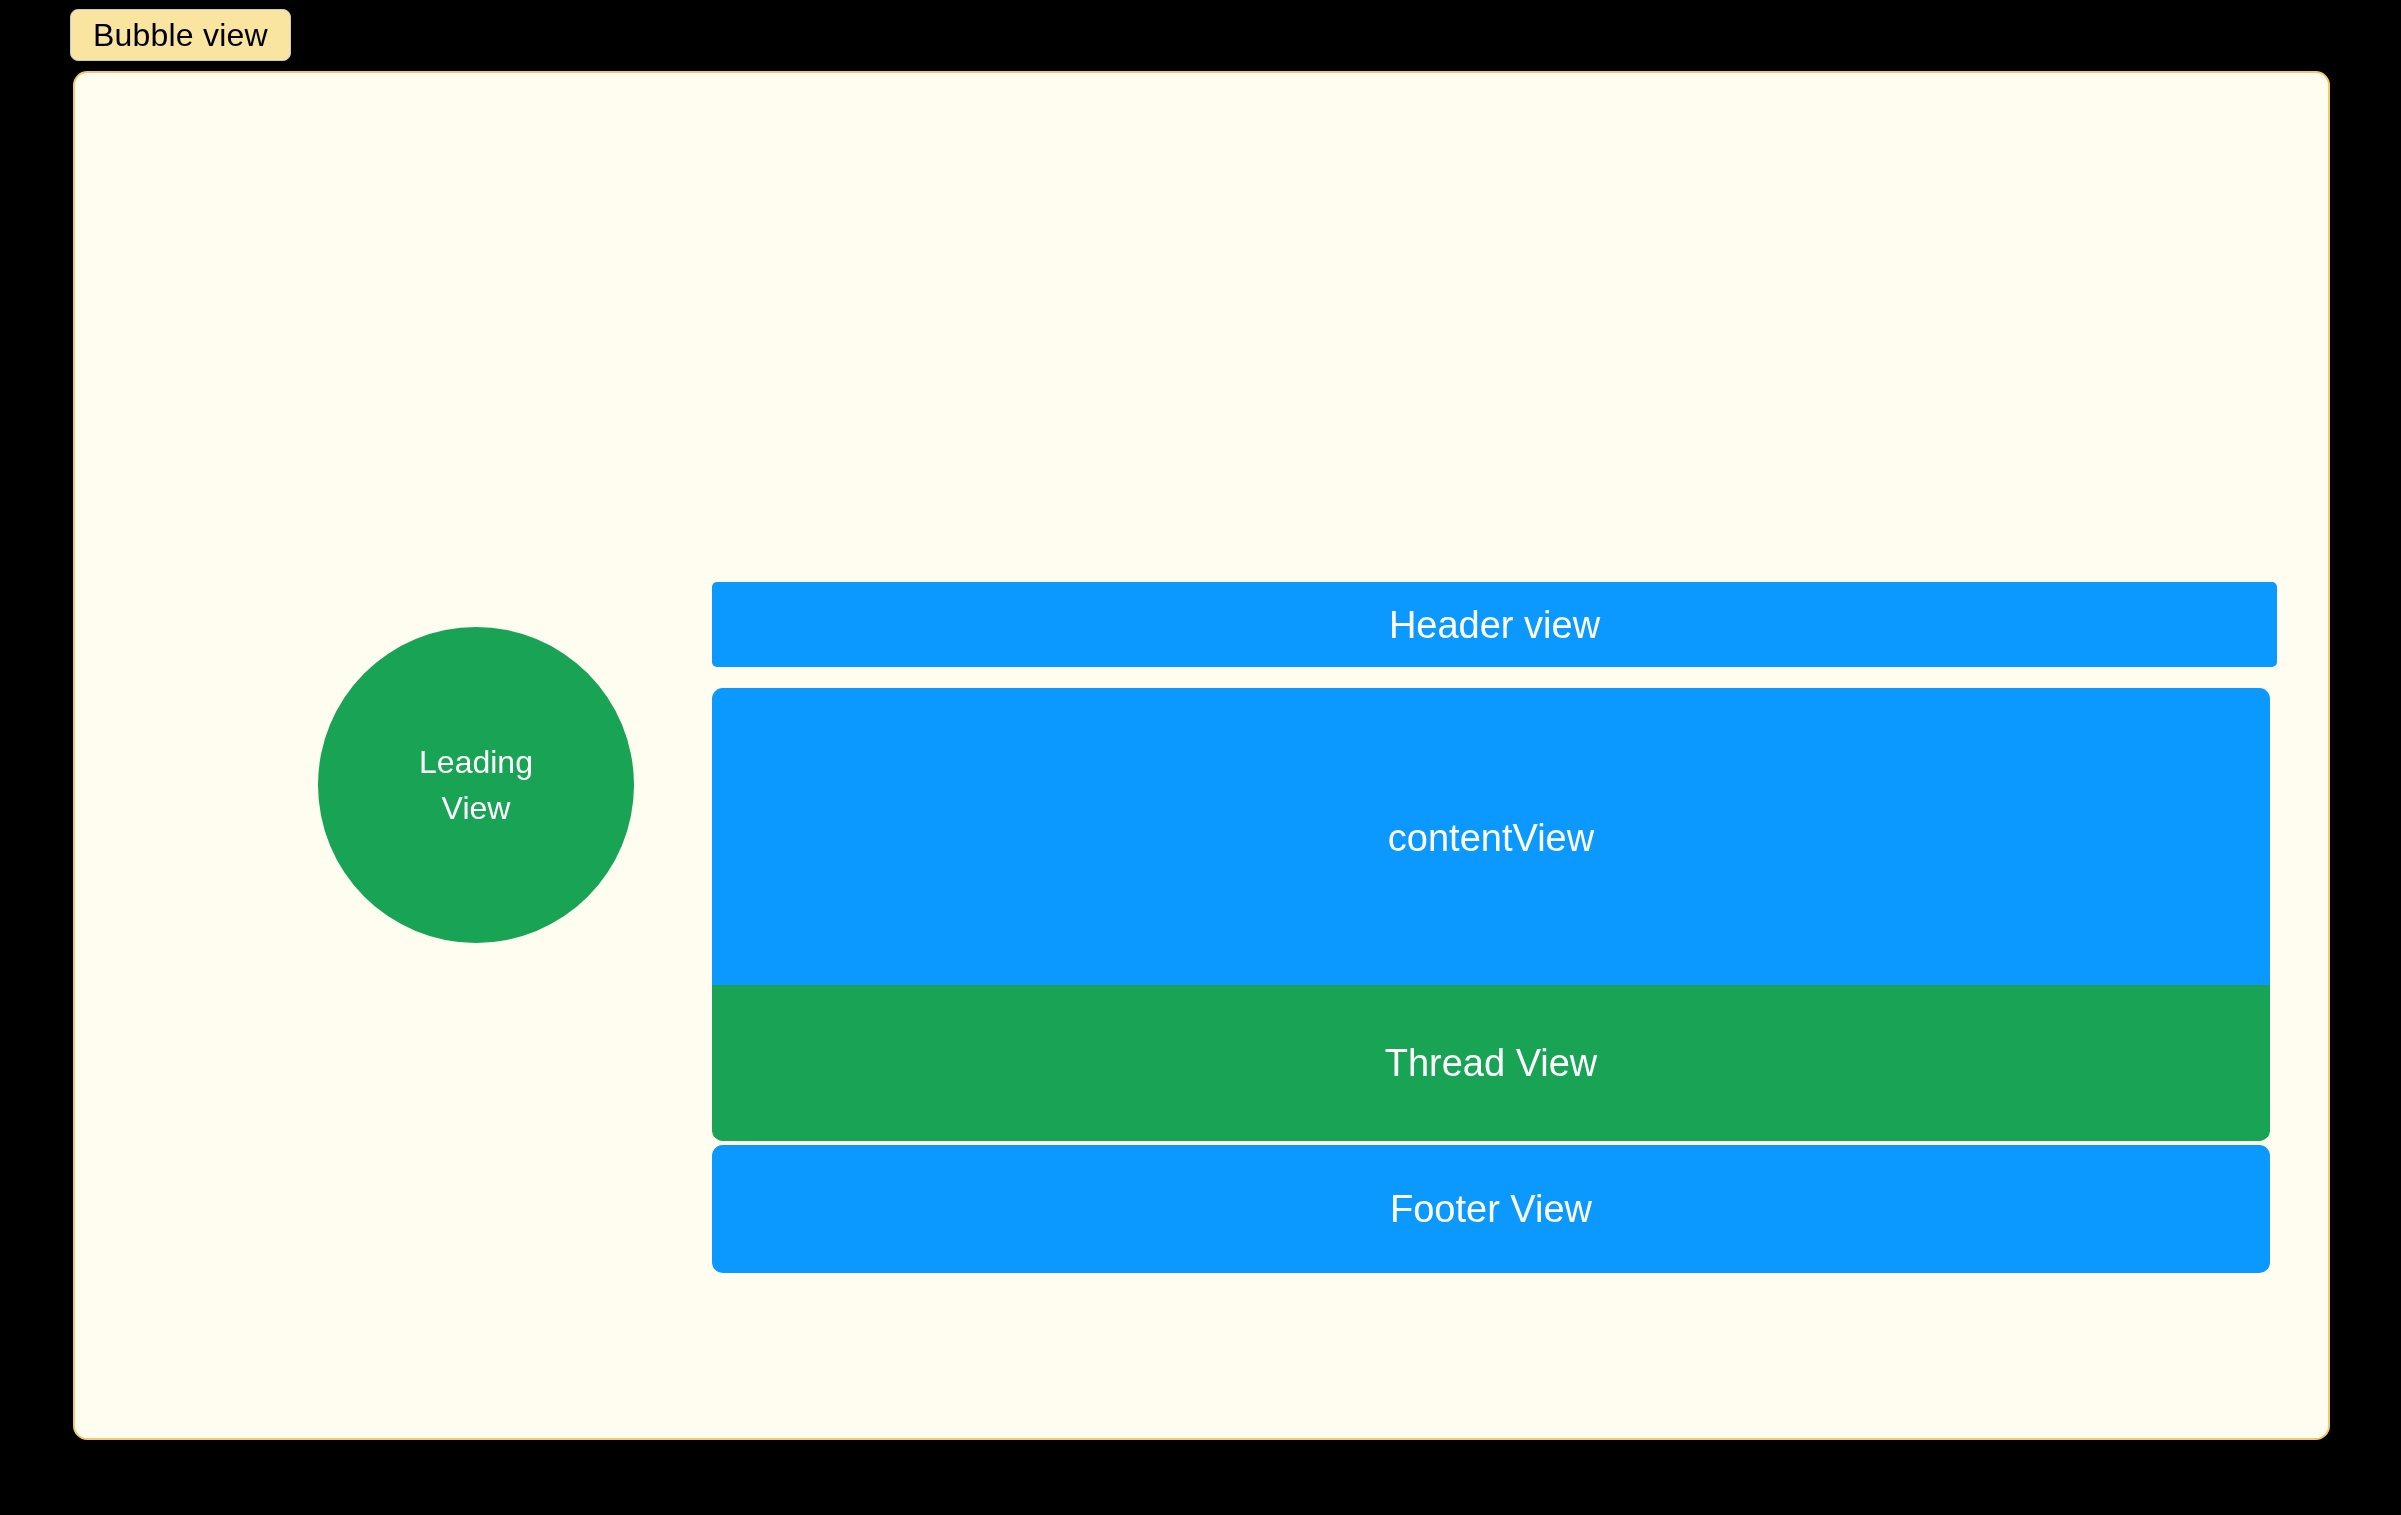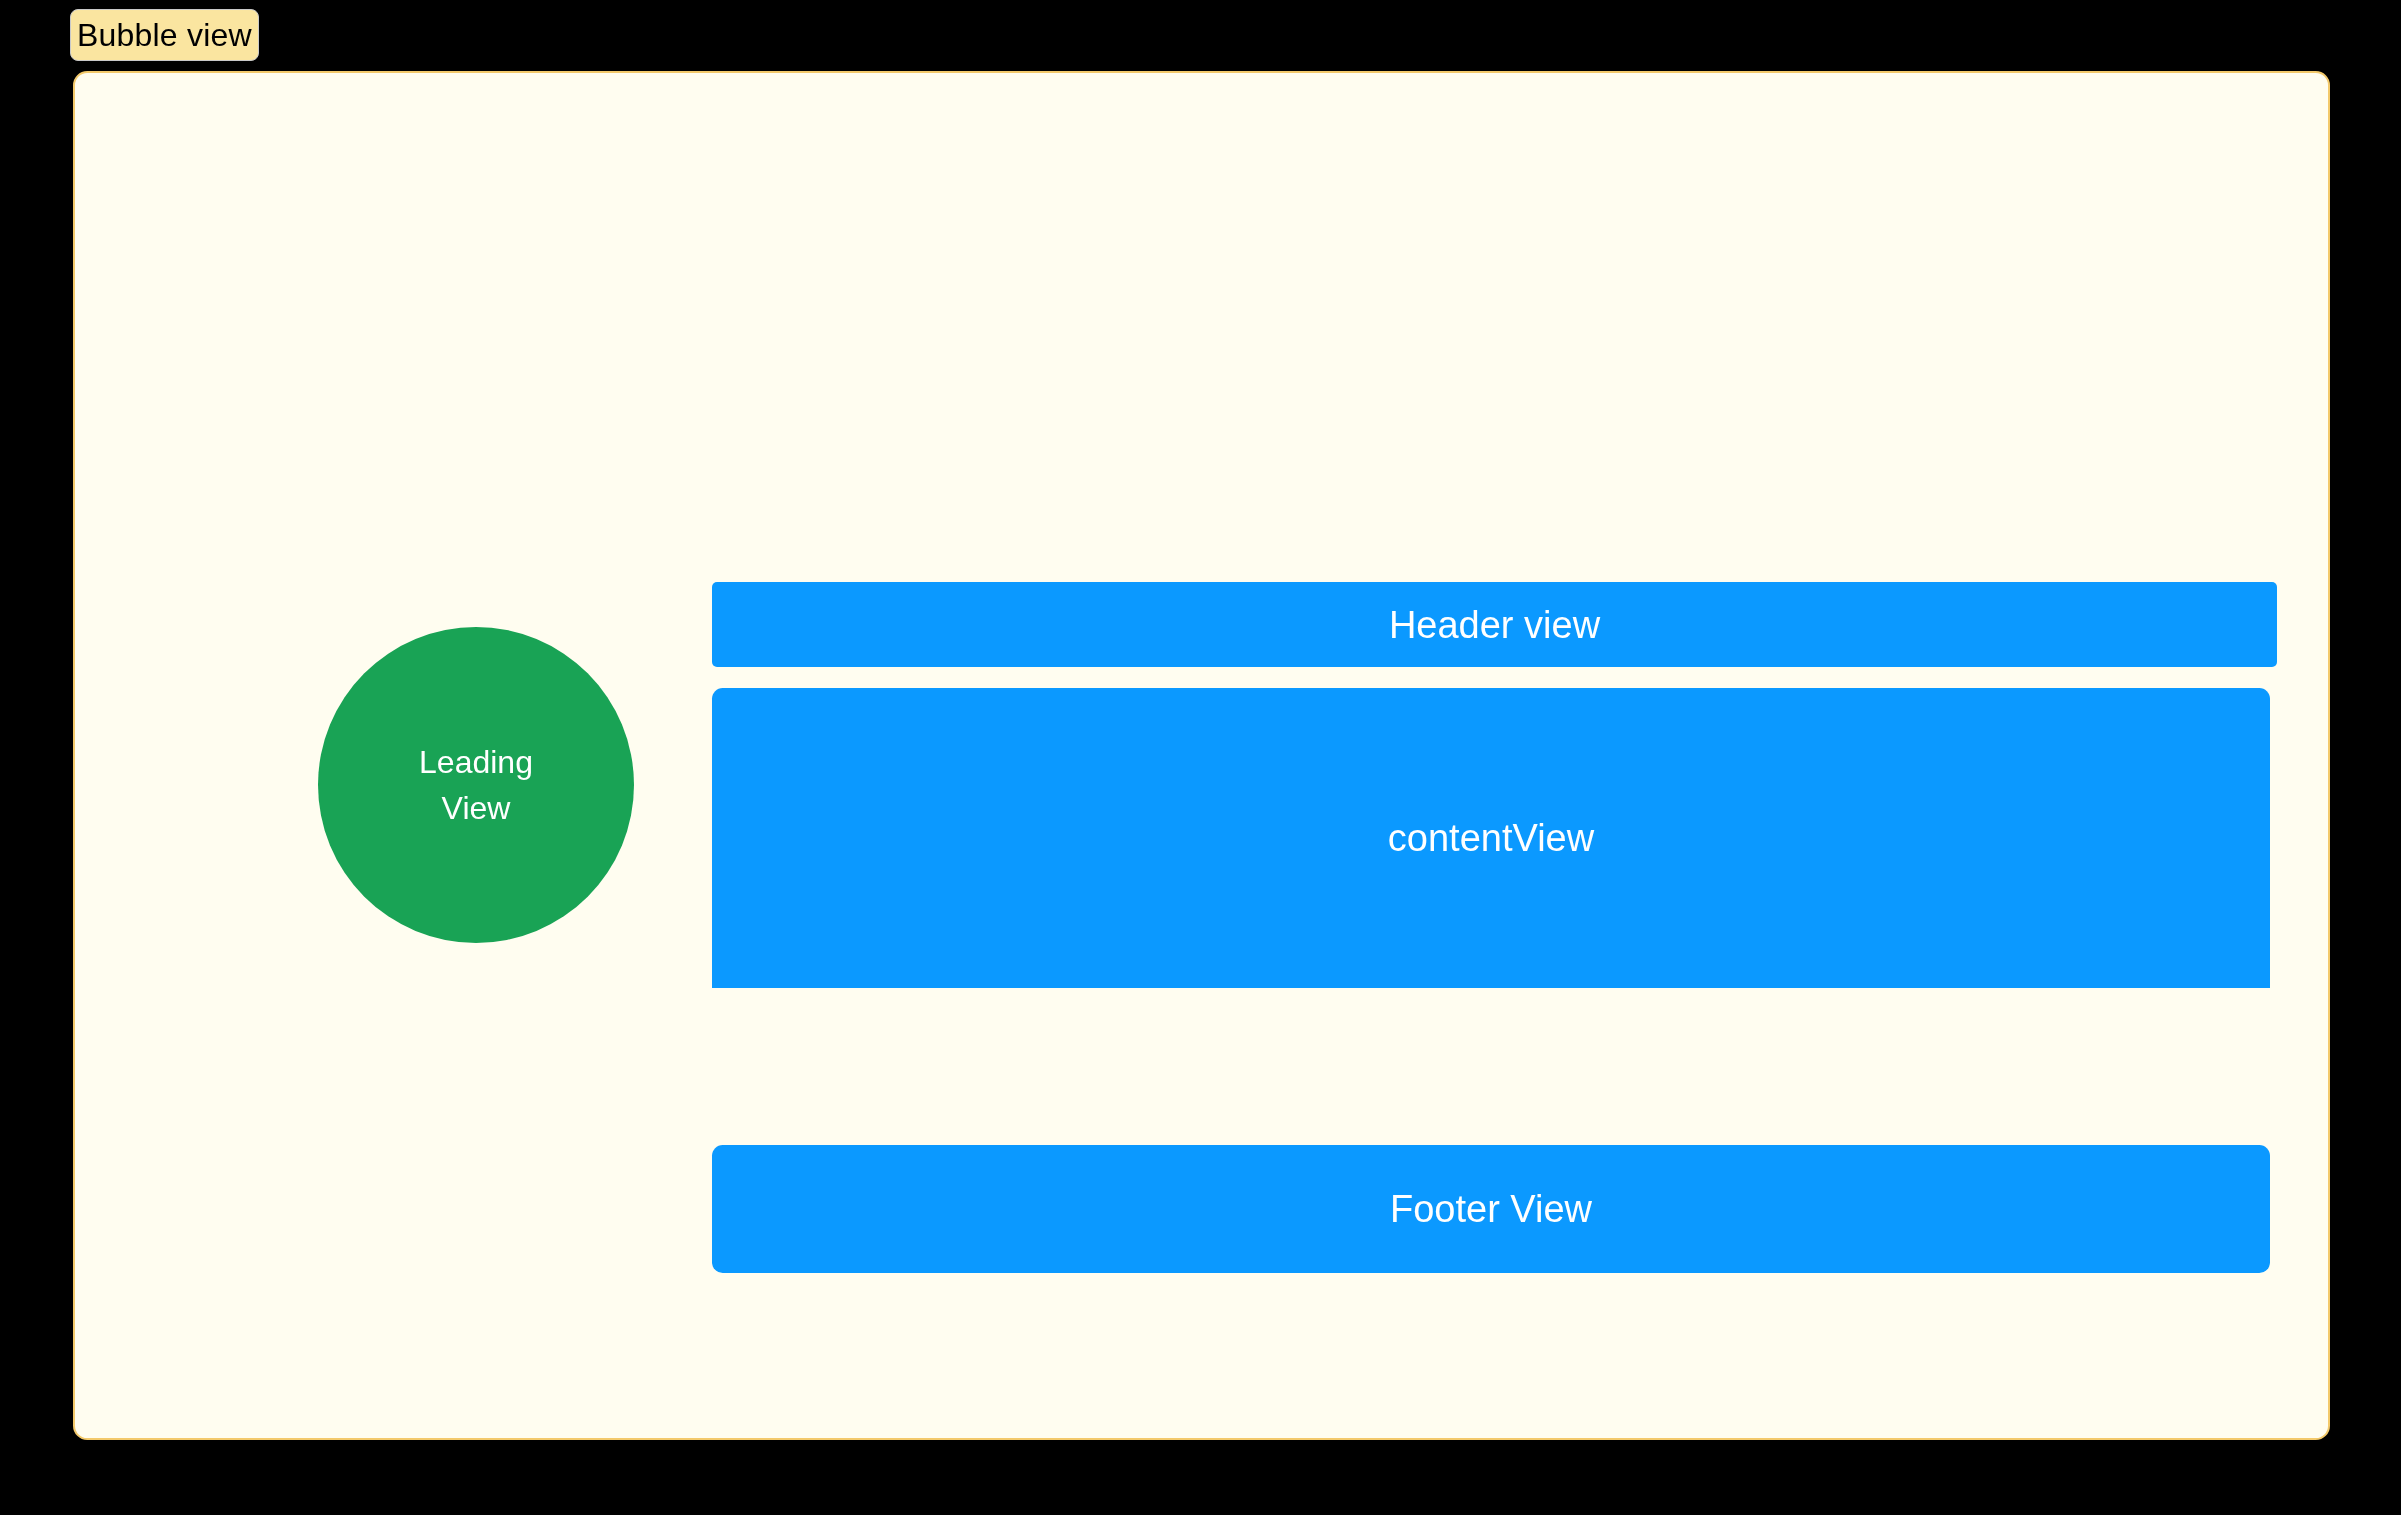--- a/index.html
+++ b/index.html
@@ -23,21 +23,21 @@
     inset: 0;
     background: #000000;
   }
 
   
   .bubble-tag {
     position: absolute;
     left: 70px;
     top: 9px;
     height: 52px;
-    padding: 0 6px;
+    padding: 0 22px;
     display: flex;
     align-items: center;
     box-sizing: border-box;
     background: #FAE5A0;
     border: 1.8px solid #C9C9C9;
     border-radius: 8px;
     color: #000000;
     font-size: 32px;
     line-height: 1;
     letter-spacing: 0.2px;
@@ -154,20 +154,23 @@
     <div class="bar bar-blue header-view">
       <span>Header view</span>
     </div>
 
     <div class="bar bar-blue content-view">
       <div class="label-row">
         <span>contentView</span>
       </div>
     </div>
 
+    <div class="bar bar-green thread-view">
+      <span>Thread View</span>
+    </div>
 
     <div class="bar bar-blue footer-view">
       <span>Footer View</span>
     </div>
 
   </div>
 </div>
 
 
 </body></html>

